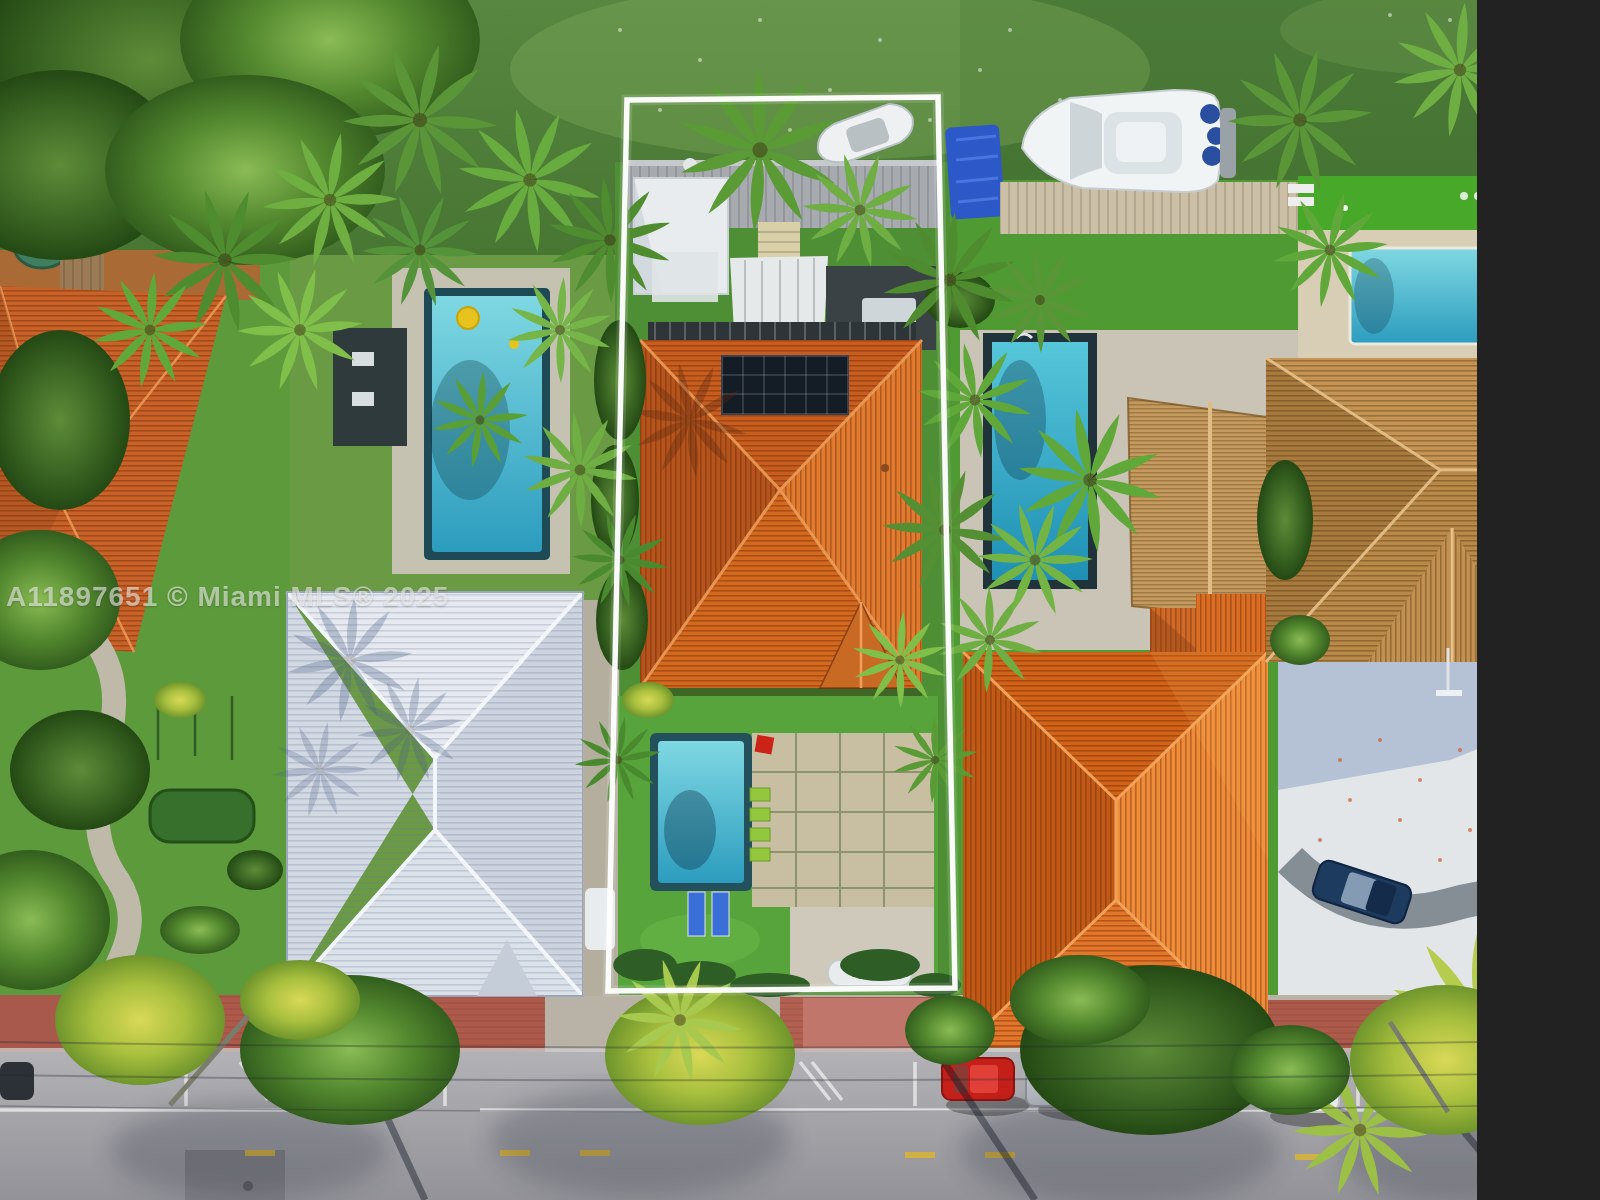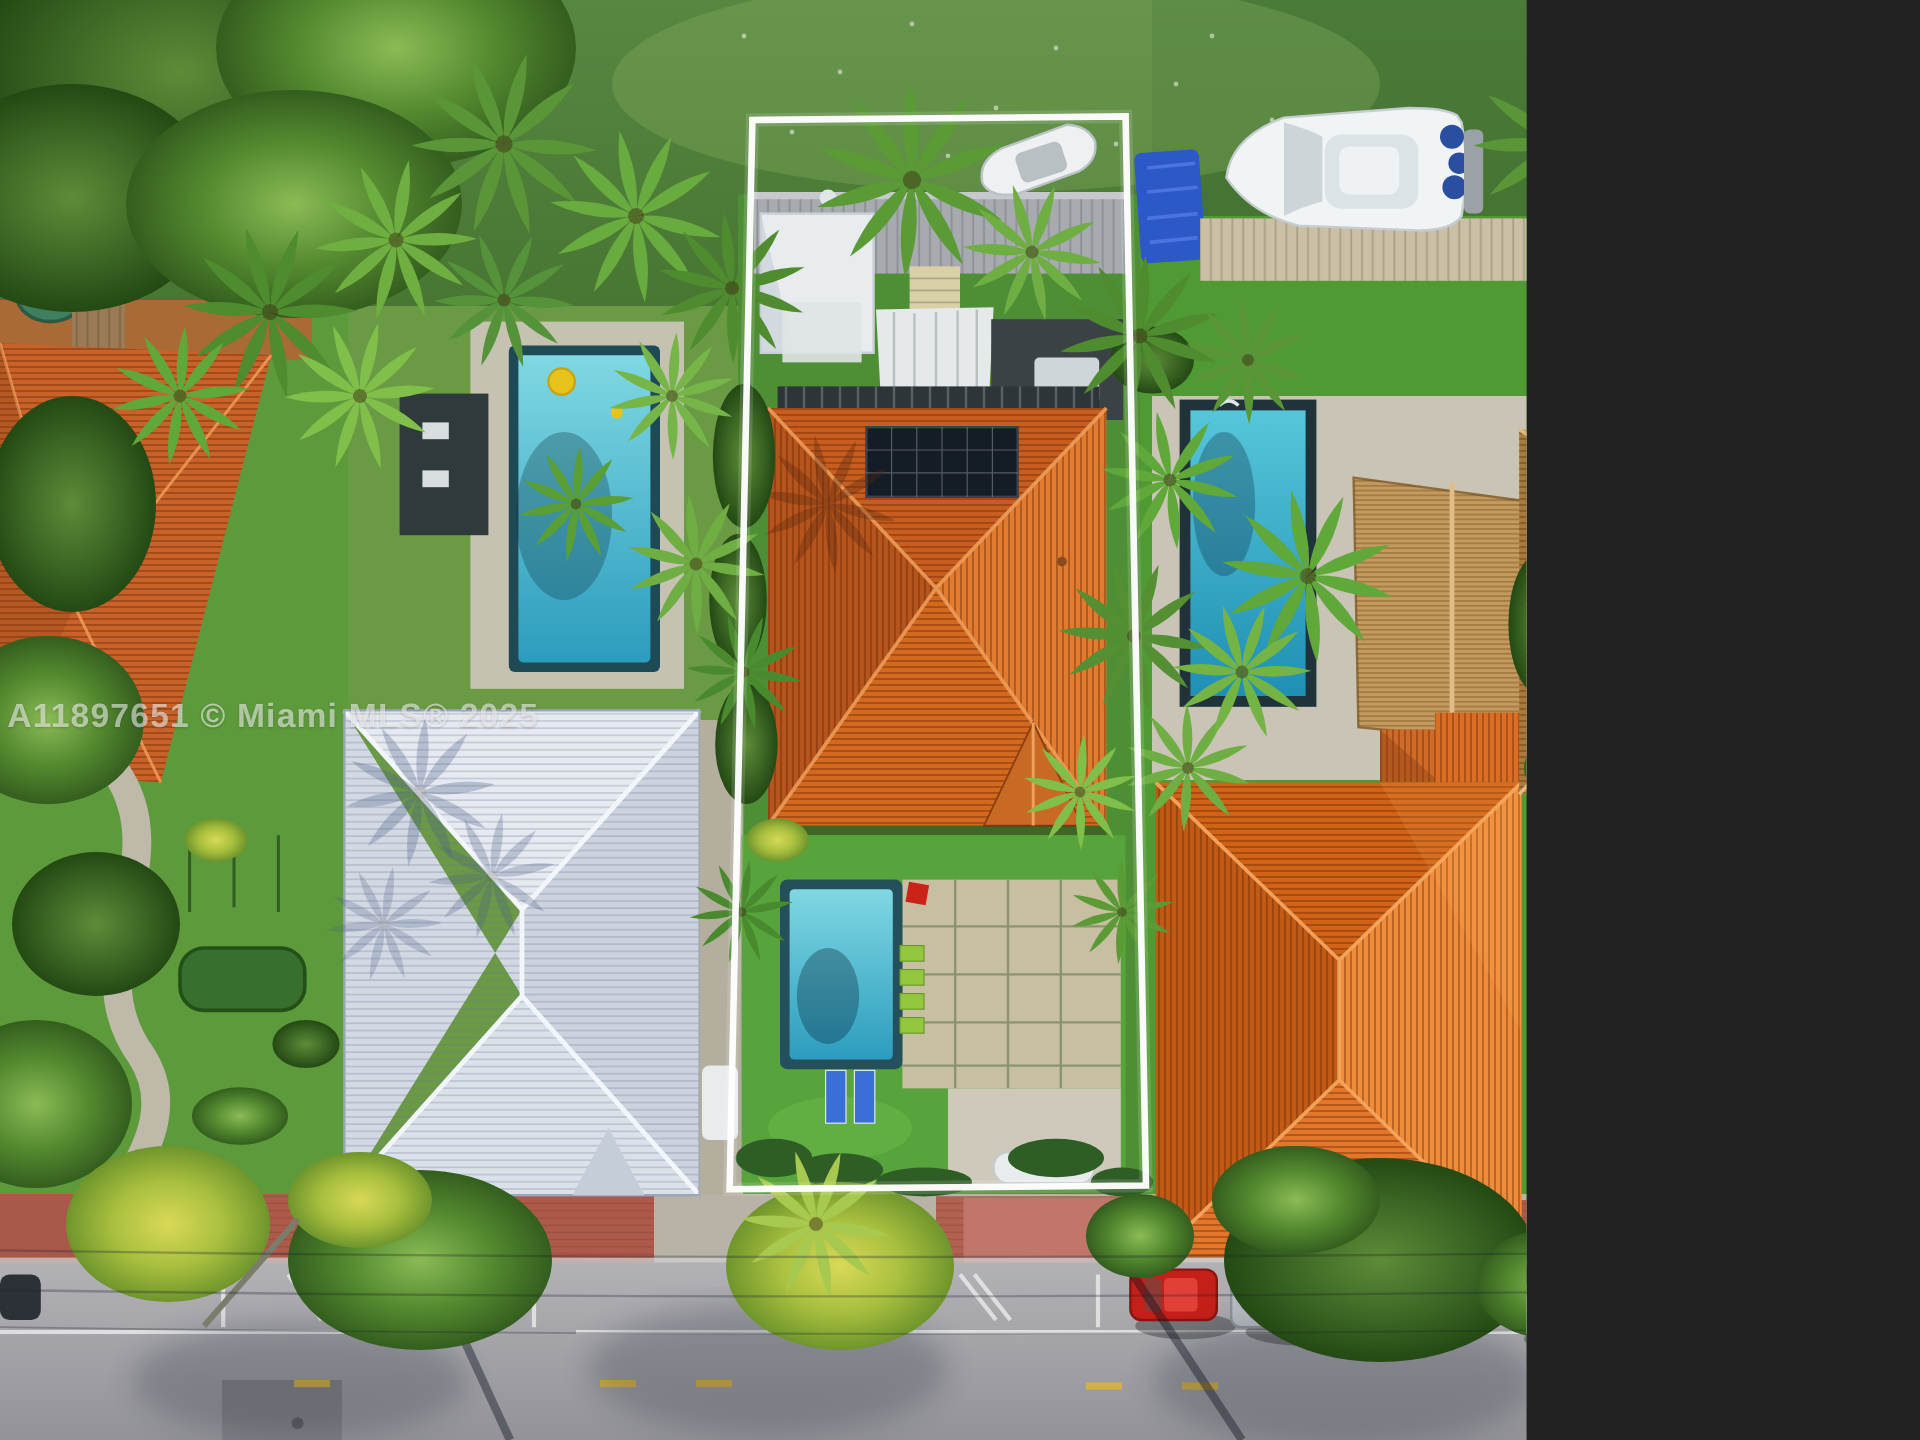--- a/index.html
+++ b/index.html
@@ -1,16 +1,16 @@
 <!DOCTYPE html>
 <html><head>
 <meta charset="utf-8">
 <style>
   html,body{margin:0;padding:0;background:#222;}
-  .stage{position:relative;width:1272px;height:1200px;overflow:hidden;background:#4c7c37;
+  .stage{position:relative;width:1477px;height:1200px;overflow:hidden;background:#4c7c37;
          font-family:"Liberation Sans", sans-serif;}
   .stage svg{position:absolute;left:0;top:0;width:1600px;height:1200px;display:block;}
   .watermark{
     position:absolute;left:6px;top:581px;width:340px;
     font-size:28px;font-weight:600;letter-spacing:1px;
     color:rgba(255,255,255,0.55);
     text-shadow:0 1px 2px rgba(40,40,40,0.25);
     white-space:nowrap;pointer-events:none;
   }
 </style>

